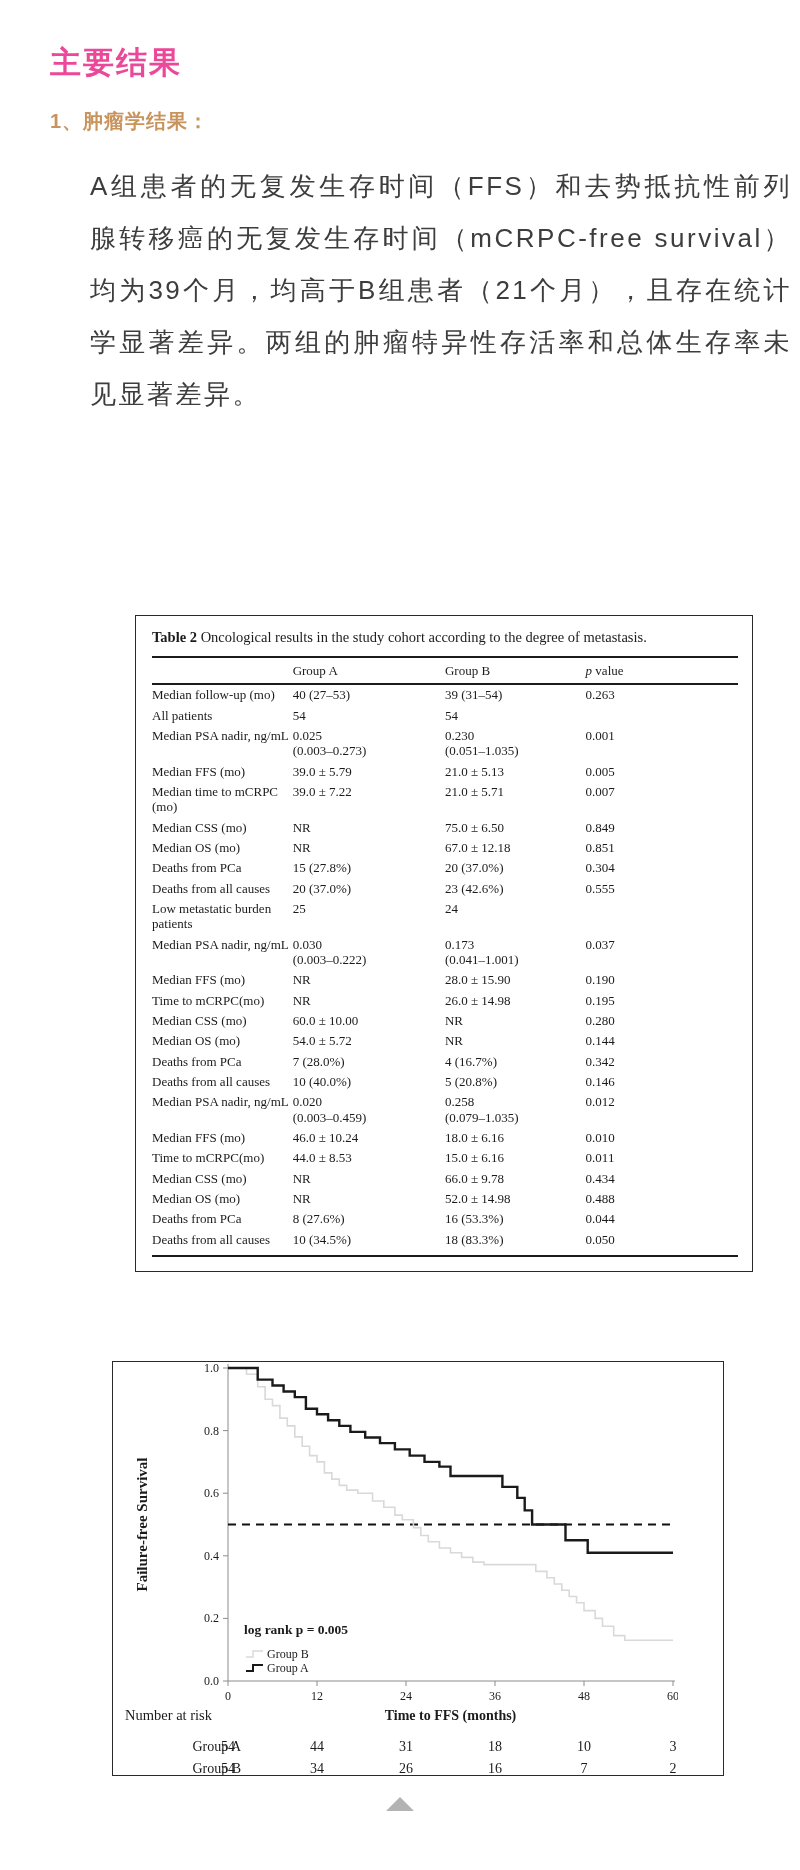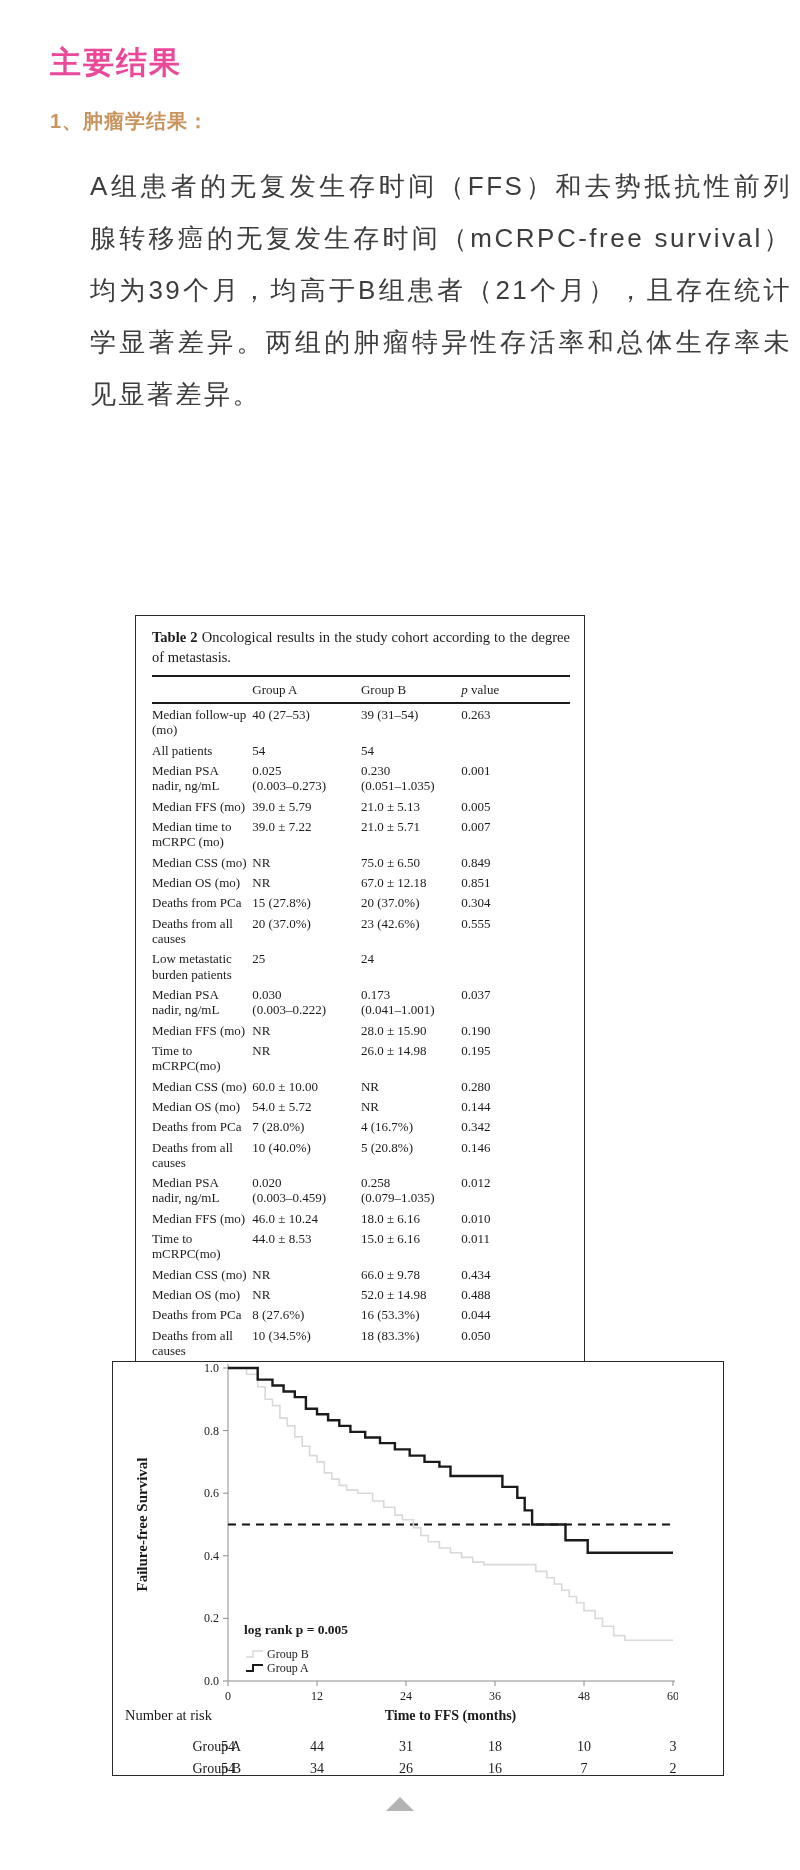--- a/index.html
+++ b/index.html
@@ -25,21 +25,21 @@
   .body-paragraph {
     position: absolute; left: 50px; top: 160px; width: 702px;
     font-size: 26px; color: #3d3d3d;
     line-height: 52px;
     text-align: justify;
     letter-spacing: 2.5px;
     margin-left: 40px;
   }
   
   .table-panel {
-    position: absolute; left: 135px; top: 615px; width: 450px;
+    position: absolute; left: 135px; top: 615px; width: 618px;
     border: 1px solid #2a2a2a;
     background: #fff;
     padding: 12px 14px 14px 16px;
     font-family: "Liberation Serif", "DejaVu Serif", serif;
     color: #1b1b1b;
   }
   .table-caption {
     font-size: 14.5px; line-height: 1.35;
     text-align: justify; margin-bottom: 8px;
   }

